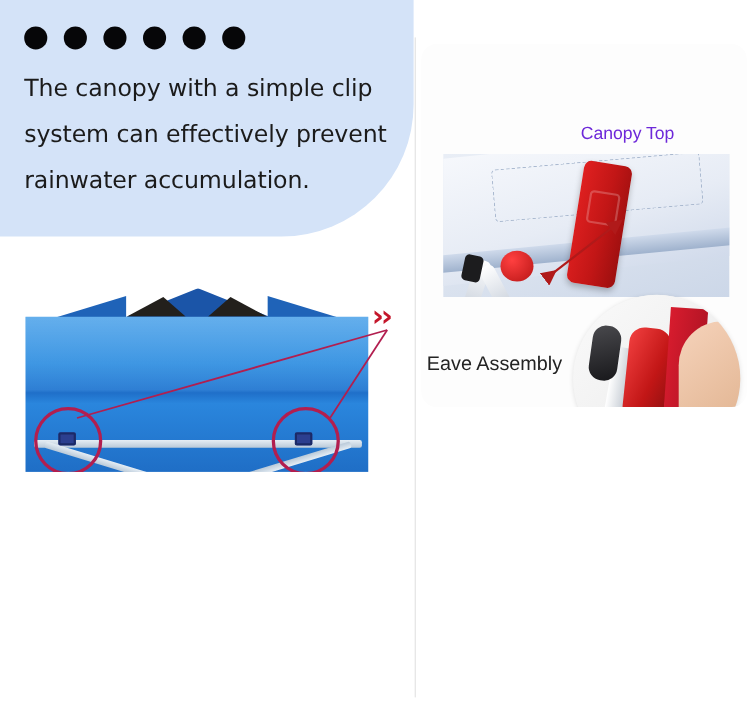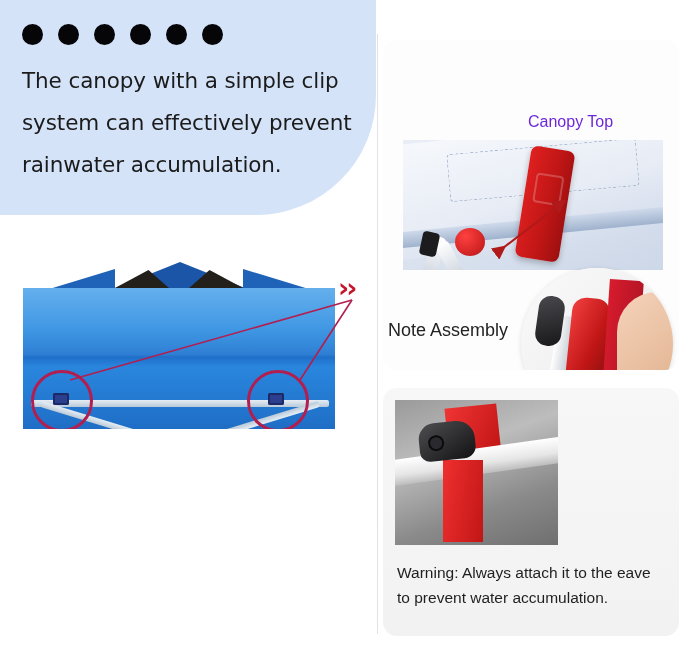--- a/index.html
+++ b/index.html
@@ -445,36 +445,26 @@
               <polygon points="0 0, 7 3.5, 0 7" fill="#b01a1a"></polygon>
             </marker>
             <marker id="ah2" markerWidth="7" markerHeight="7" refX="5" refY="3.5" orient="auto">
               <polygon points="0 0, 7 3.5, 0 7" fill="#b01a1a"></polygon>
             </marker>
           </defs>
           <line x1="100" y1="108" x2="160" y2="62" stroke="#b01a1a" stroke-width="2" marker-start="url(#ah2)" marker-end="url(#ah)"></line>
         </svg>
       </div>
 
-      <div class="label-eave">Note Assembly</div>
+      <div class="label-eave">Eave Assembly</div>
 
       <div class="photo-circle">
         <div class="pc-bg"></div>
         <div class="pc-pole"></div>
         <div class="pc-blackclip"></div>
         <div class="pc-redcap"></div>
         <div class="pc-strap"></div>
         <div class="pc-hand"></div>
       </div>
     </div>
 
-    <div class="card-bottom">
-      <div class="photo-bottom">
-        <div class="pb-fabric"></div>
-        <div class="pb-strap-top"></div>
-        <div class="pb-pole"></div>
-        <div class="pb-strap-bot"></div>
-        <div class="pb-blackclip"></div>
-      </div>
-      <div class="warning-text">Warning: Always attach it to the eave to prevent water accumulation.</div>
-    </div>
   </div>
 </div>
 
 </body></html>

